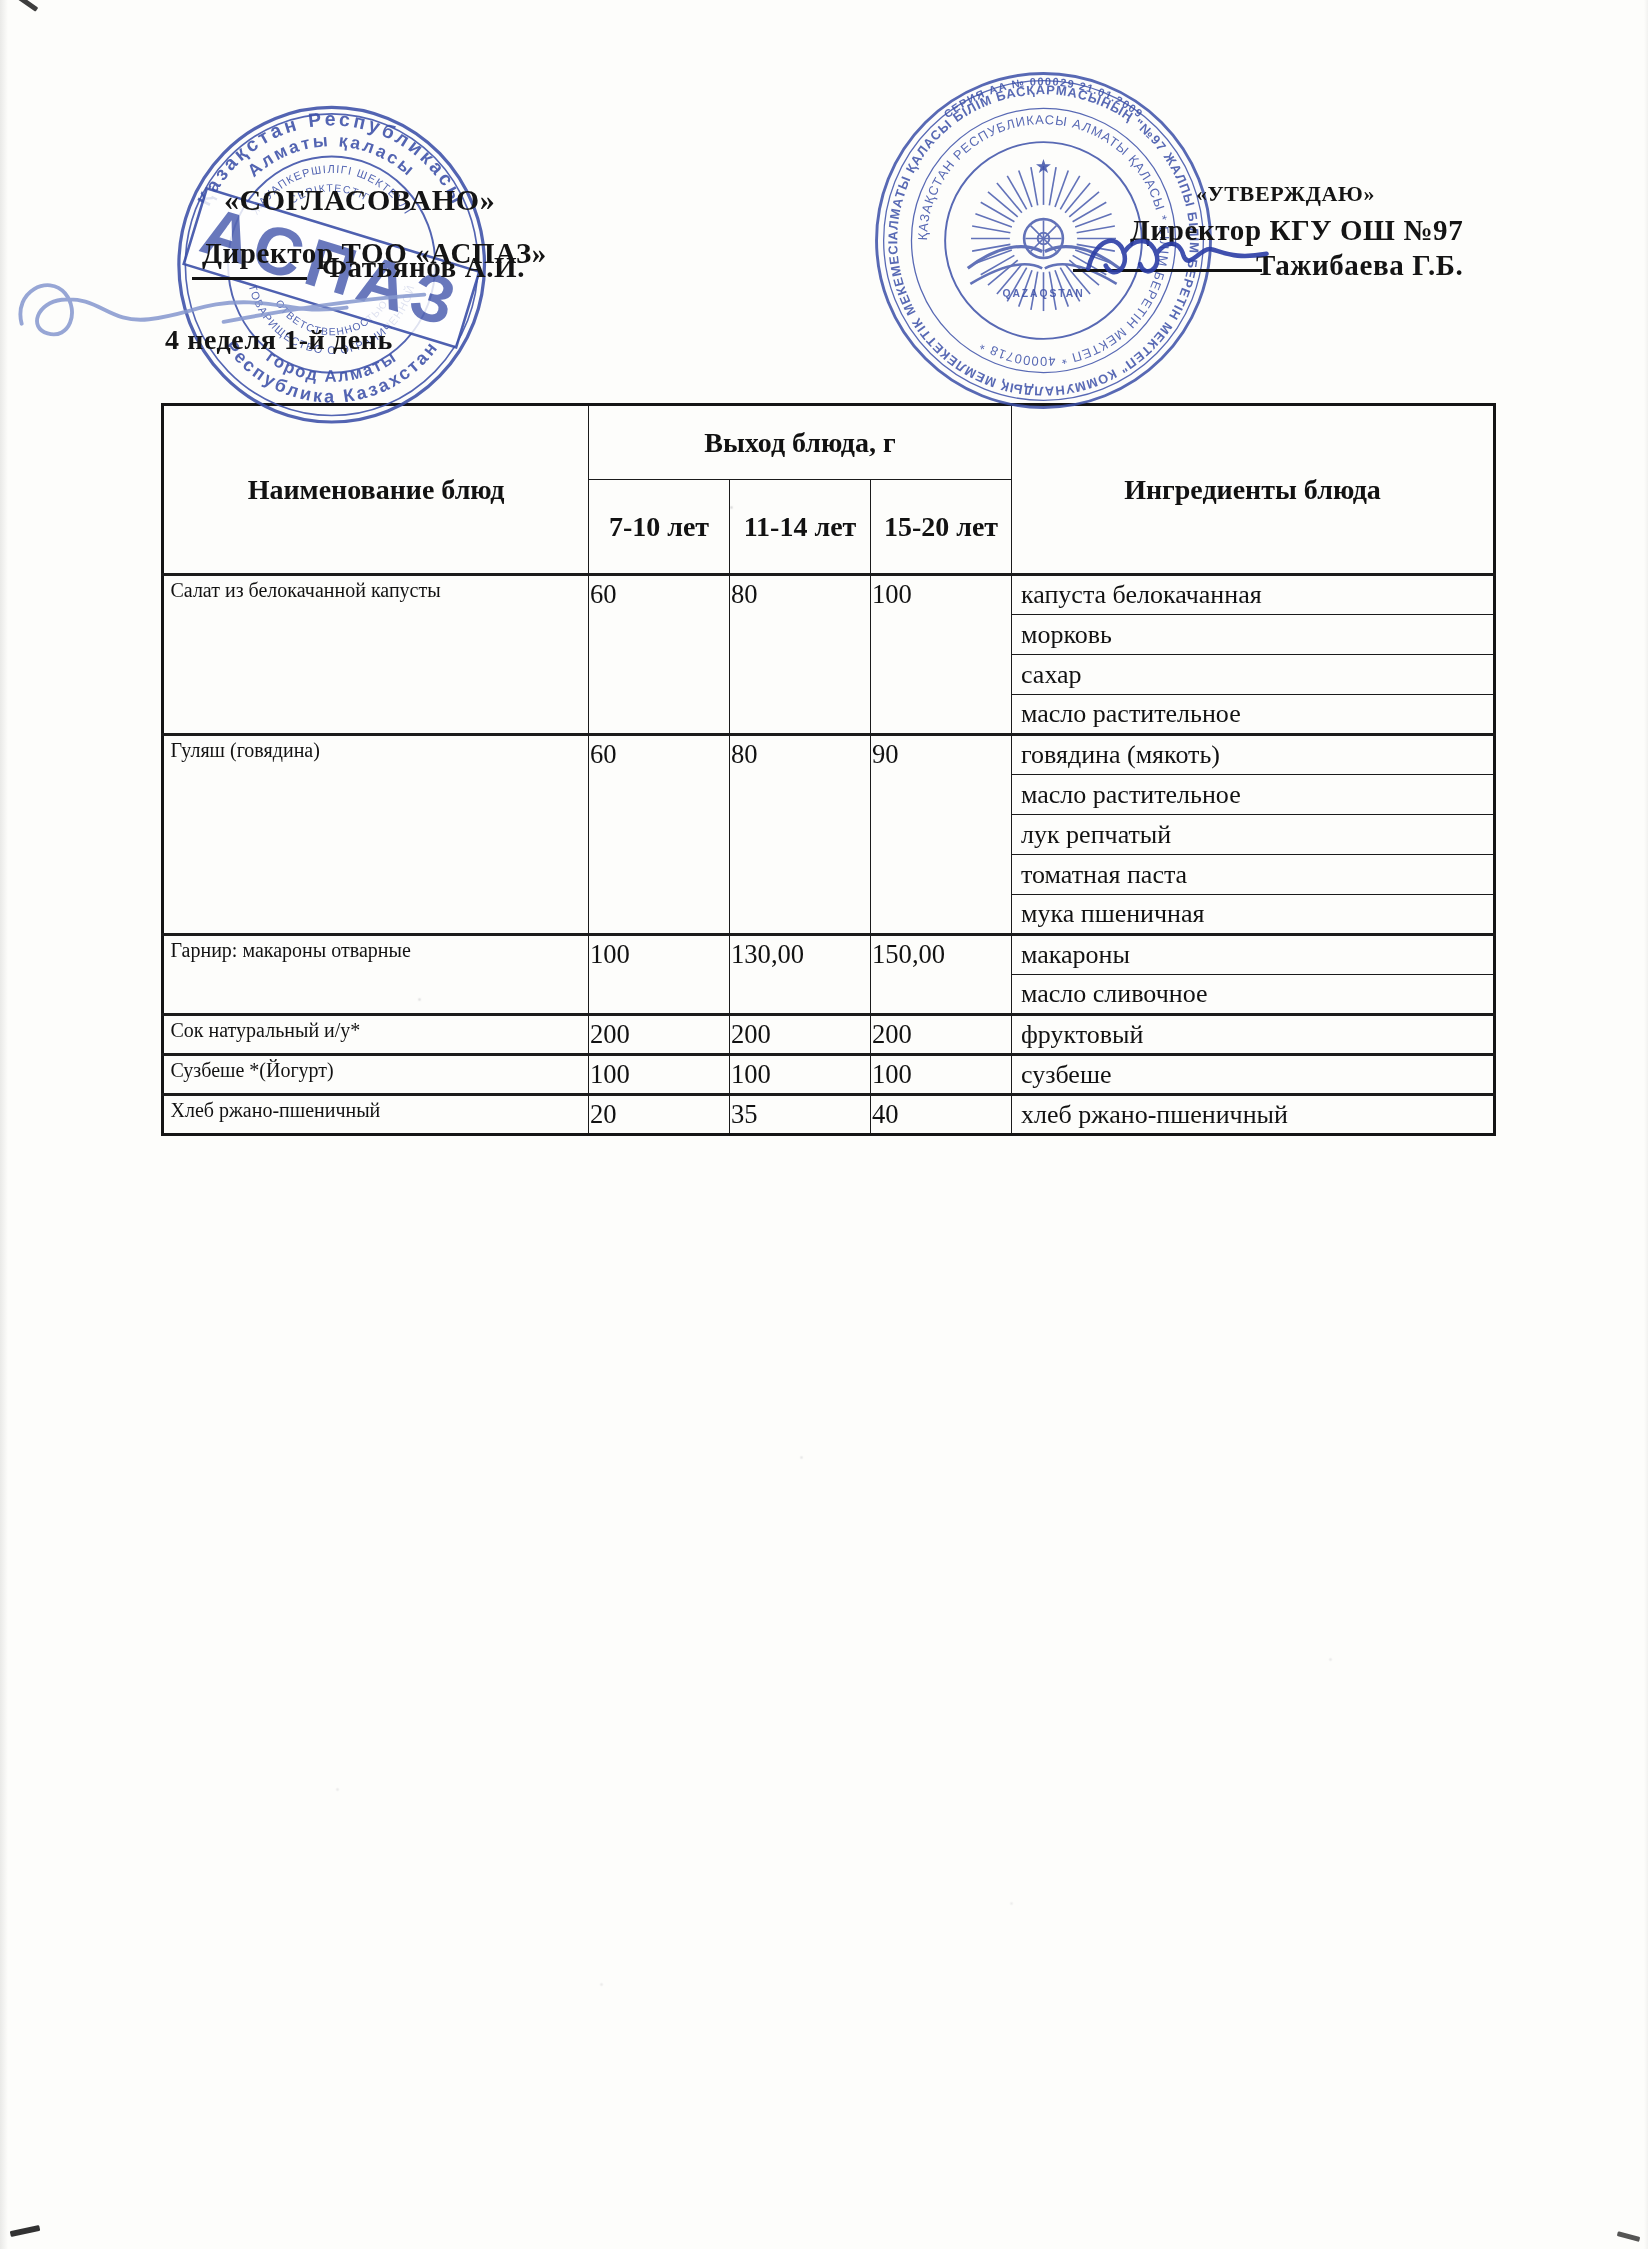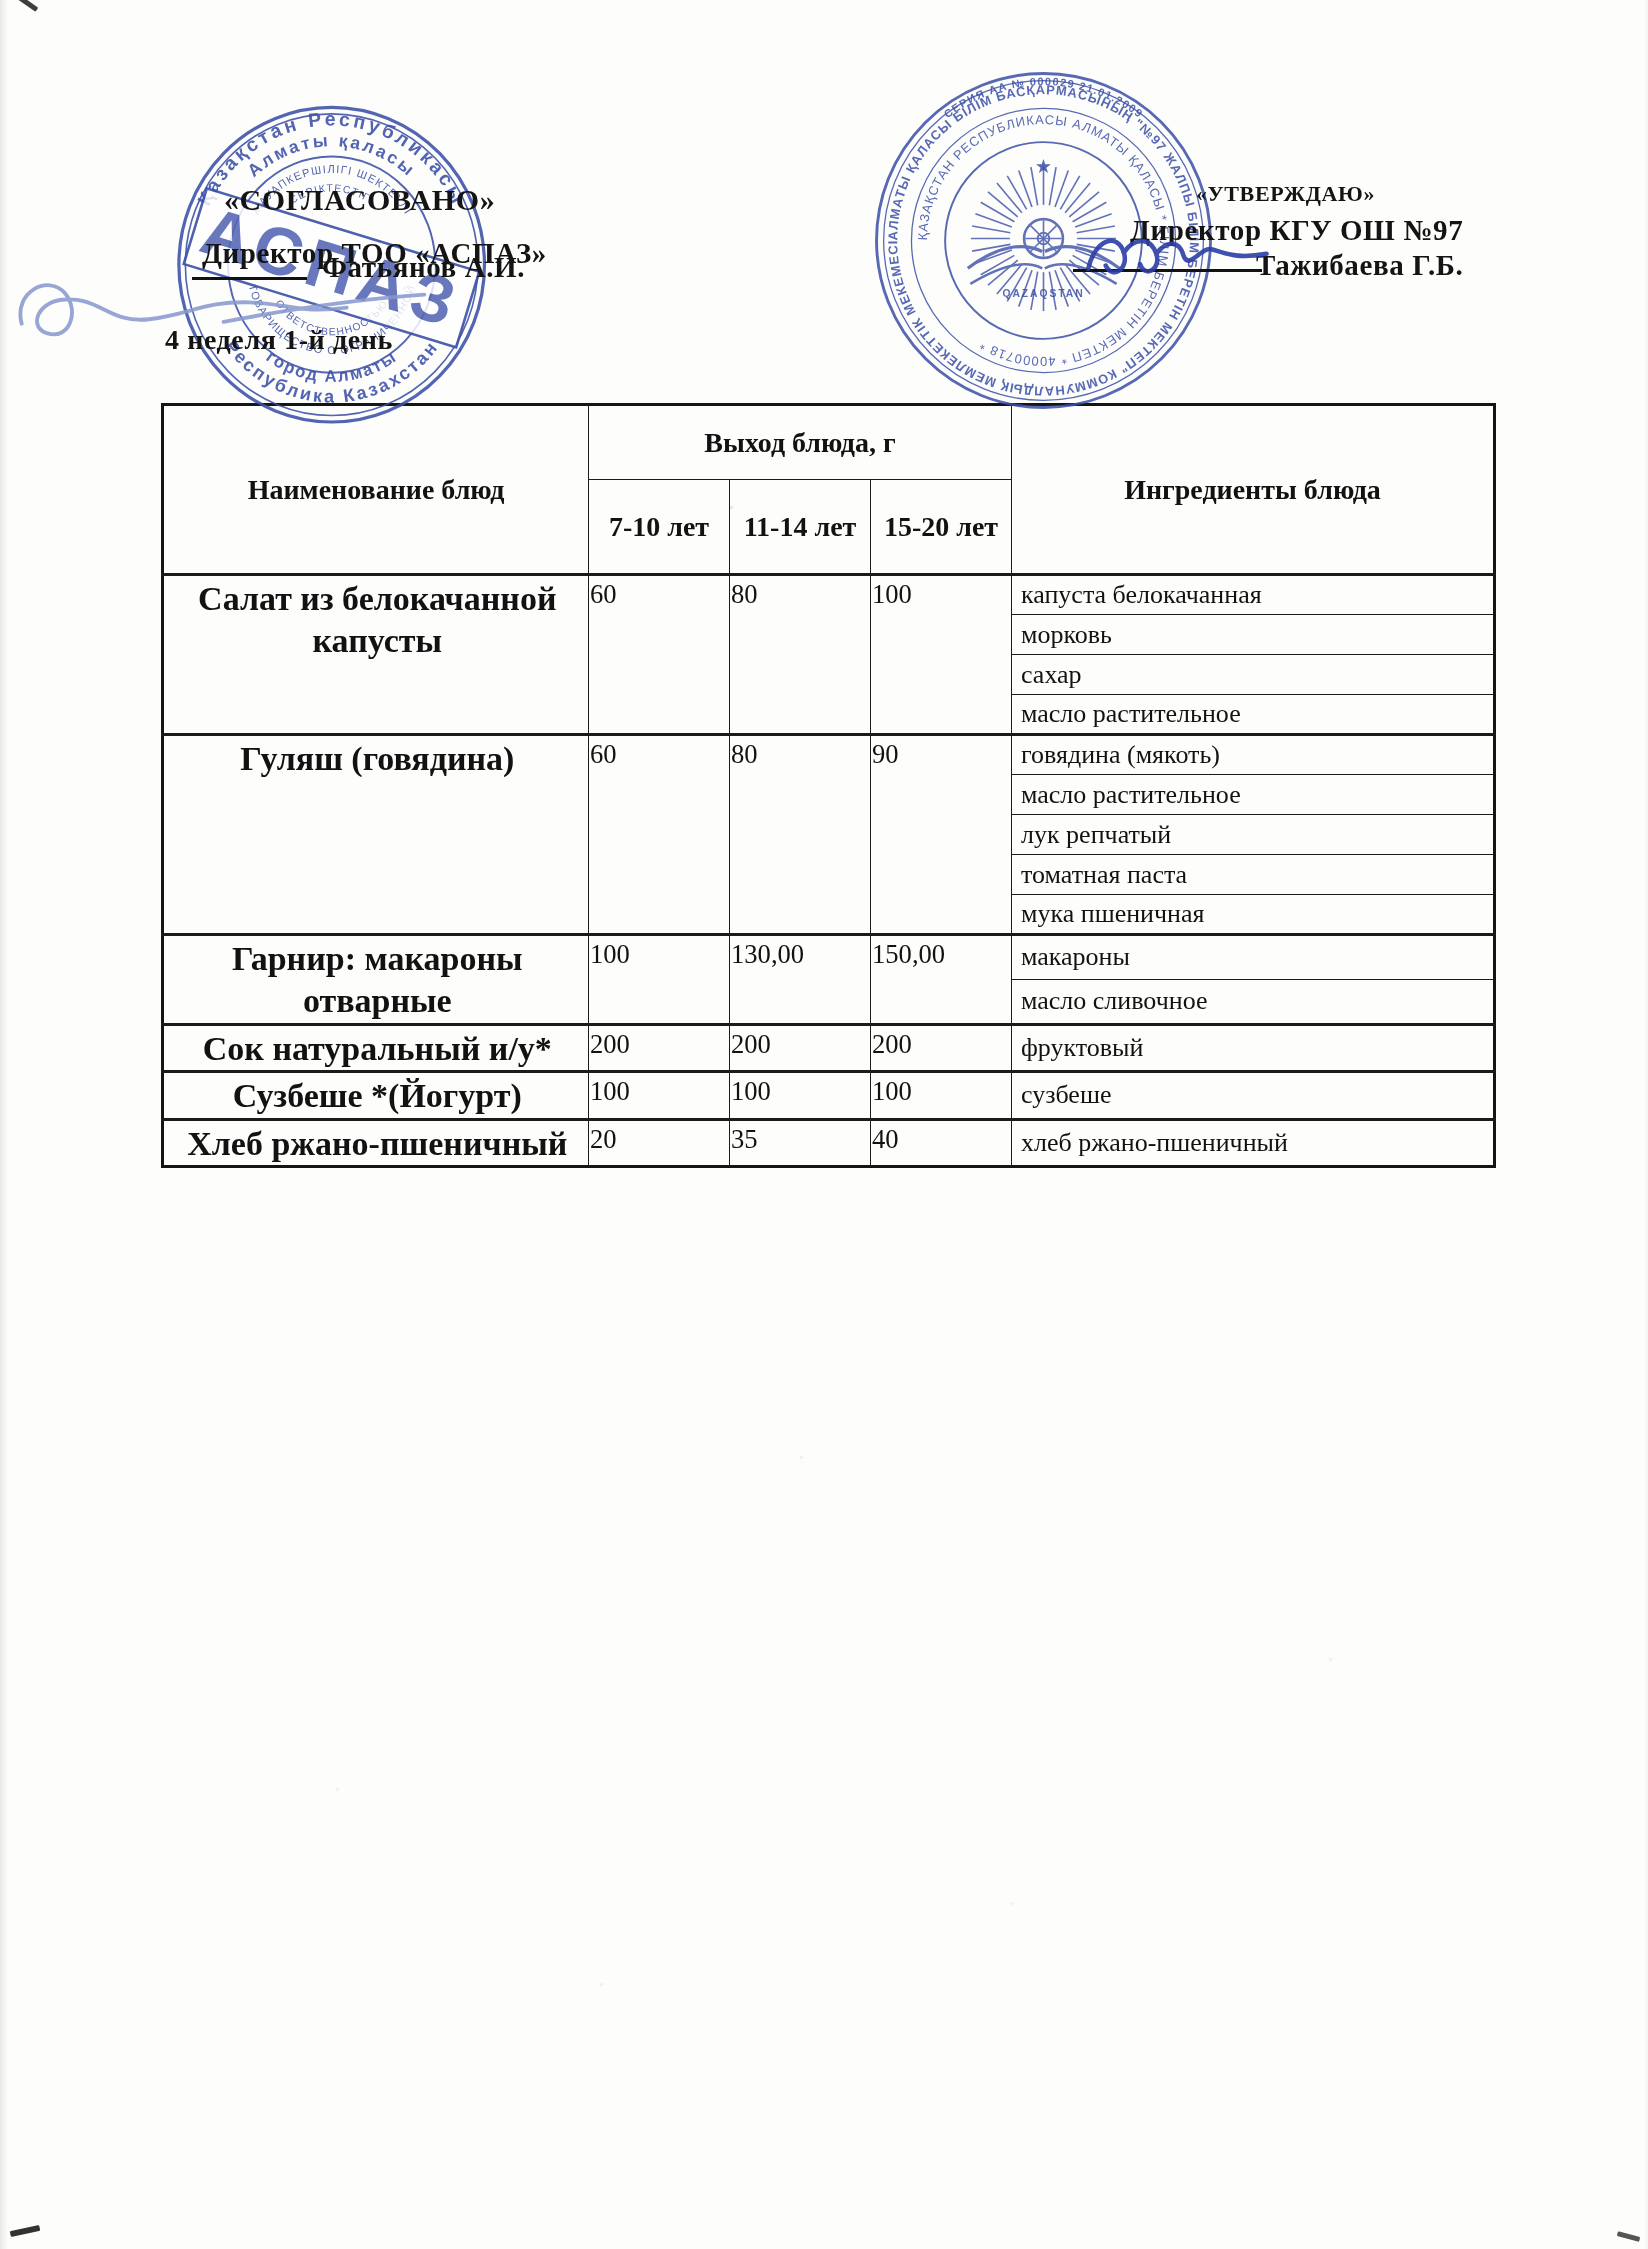--- a/index.html
+++ b/index.html
@@ -56,21 +56,21 @@
     color:#121212;z-index:1;background:transparent;
   }
   table.menu th,table.menu td{border:1.9px solid #1b1b1b;overflow:hidden;}
   table.menu{border:3.2px solid #151515;}
   thead th{font-weight:bold;font-size:28px;text-align:center;vertical-align:middle;padding:0 3.9px;margin-left:48px;}
   thead tr.h1{height:75px;}
   thead tr.h2{height:95px;}
   thead th{border-bottom-width:2.6px;}
   tbody tr{height:40px;}
   tbody tr.grp td{border-top-width:3.2px;}
-  td.dish{text-align:center;vertical-align:top;padding:1.9px 3.9px 0 6.5px;font-size:34px;line-height:1.25;font-weight:bold;}
+  td.dish{text-align:left;vertical-align:top;padding:1.9px 3.9px 0 6.5px;font-size:20px;line-height:1.25;}
   td.num {vertical-align:top;padding-top:3.2px;font-size:26.6px;}
   td.ing {text-align:left;vertical-align:middle;padding-left:9px;font-size:26px;}
 
   .stamp text{font-family:"Liberation Sans","DejaVu Sans",sans-serif;}
 </style>
 </head>
 <body>
 
 <div class="page">
 

